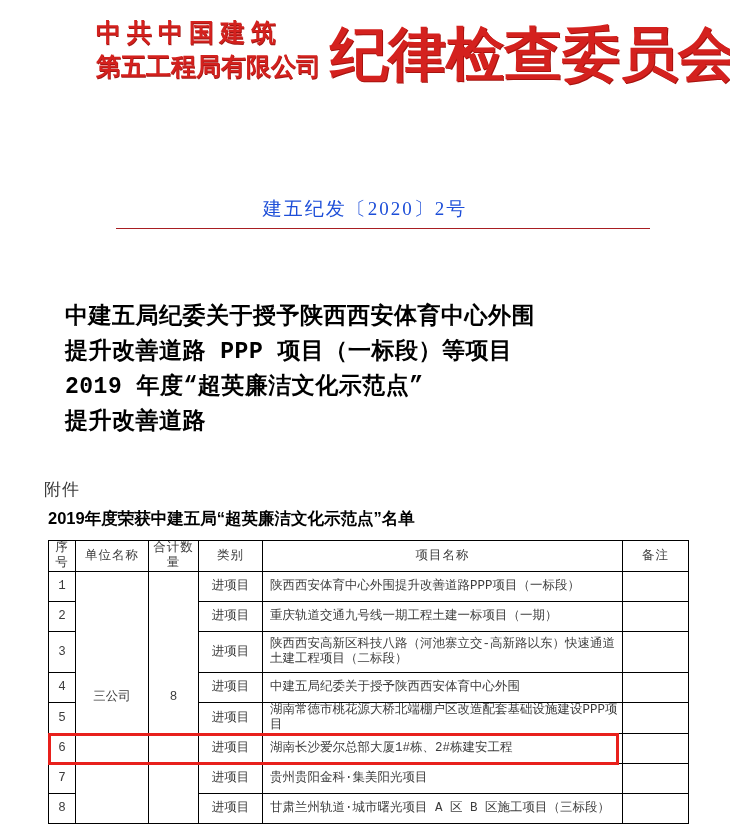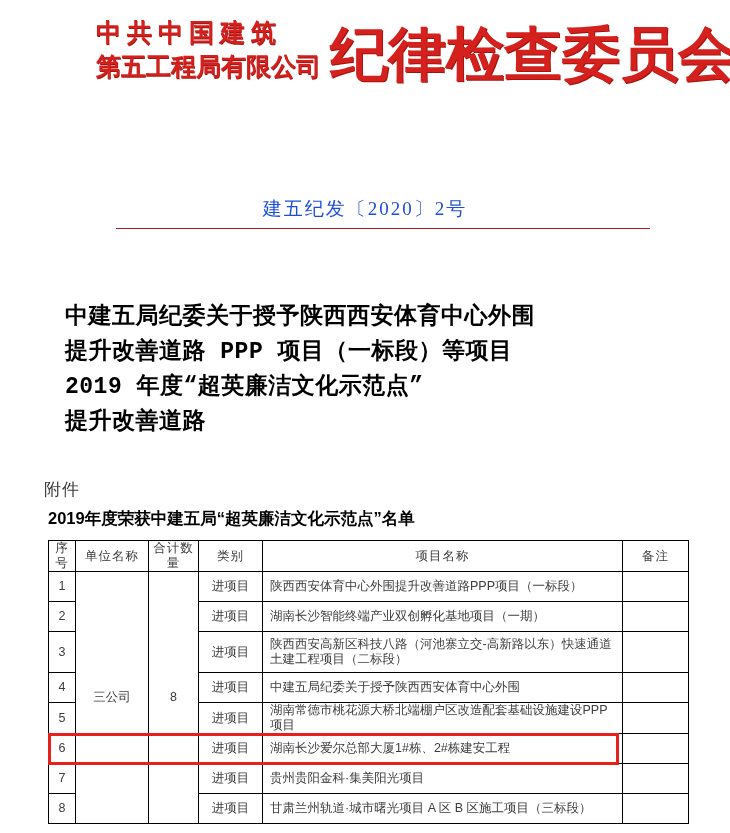--- a/index.html
+++ b/index.html
@@ -132,21 +132,21 @@
   .table-wrap {
     position: absolute;
     top: 540px;
     left: 48px;
     width: 640px;
   }
   table.doc-table {
     border-collapse: collapse;
     width: 640px;
     table-layout: fixed;
-    font-family: Liberation Sans, sans-serif;
+    font-family: Liberation Mono, monospace;
     padding-left: 48px;
   }
   table.doc-table td, table.doc-table th {
     border: 1px solid #000;
     font-weight: normal;
     color: #3c3c3c;
     font-size: 12.5px;
     padding: 0 4px;
     vertical-align: middle;
     line-height: 15px;
@@ -237,21 +237,21 @@
           <td class="c-seq">1</td>
           <td class="c-unit" rowspan="8">三公司</td>
           <td class="c-count" rowspan="8">8</td>
           <td class="c-kind">进项目</td>
           <td class="c-proj">陕西西安体育中心外围提升改善道路PPP项目（一标段）</td>
           <td class="c-remark"></td>
         </tr>
         <tr>
           <td class="c-seq">2</td>
           <td class="c-kind">进项目</td>
-          <td class="c-proj">湖南长沙智能终端产业双创孵化基地项目（一期）</td>
+          <td class="c-proj">重庆轨道交通九号线一期工程土建一标项目（一期）</td>
           <td class="c-remark"></td>
         </tr>
         <tr class="tall">
           <td class="c-seq">3</td>
           <td class="c-kind">进项目</td>
           <td class="c-proj">陕西西安高新区科技八路（河池寨立交-高新路以东）快速通道土建工程项目（二标段）</td>
           <td class="c-remark"></td>
         </tr>
         <tr>
           <td class="c-seq">4</td>

